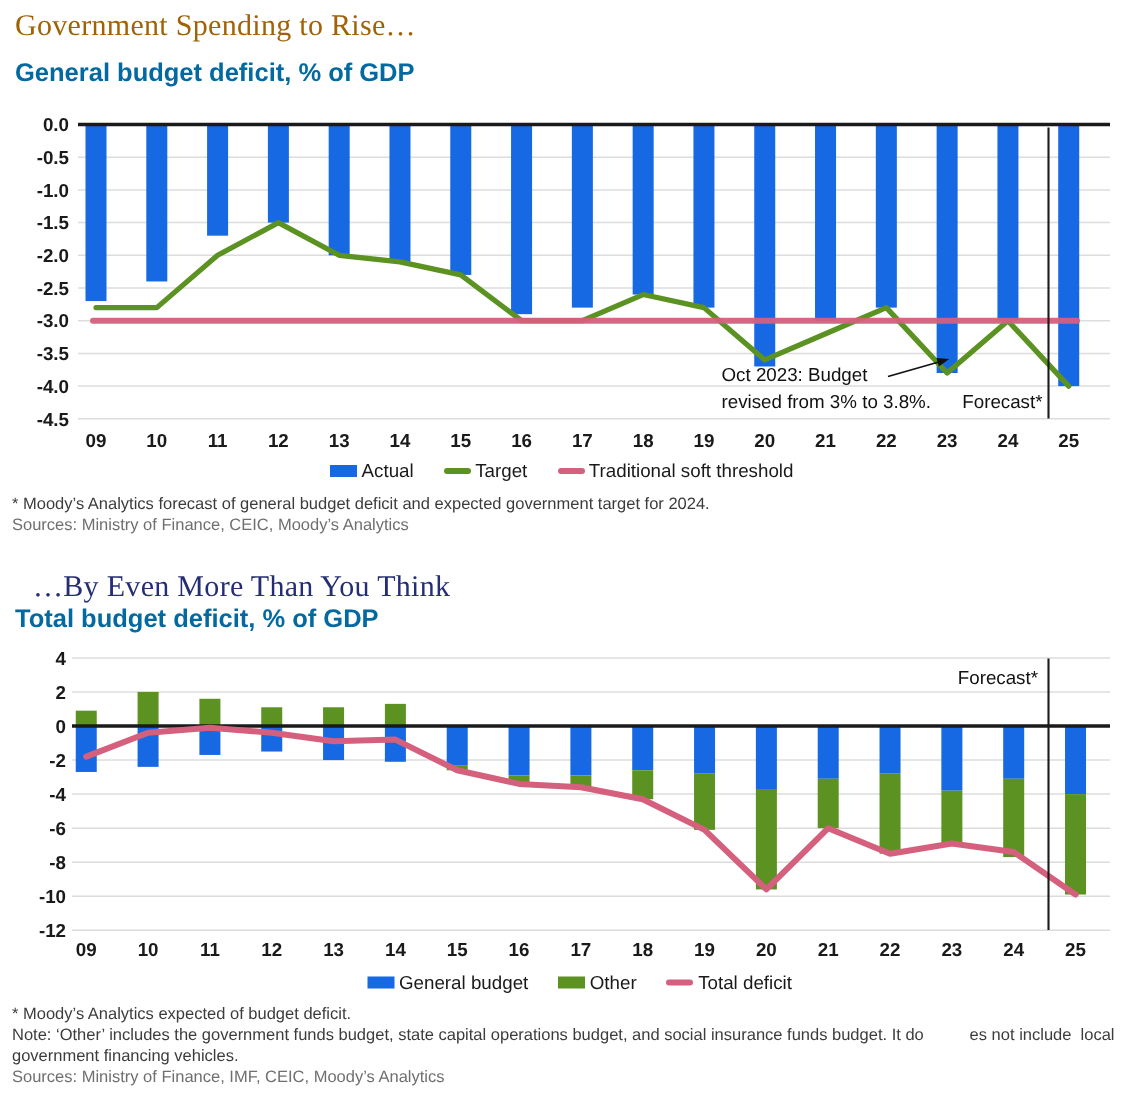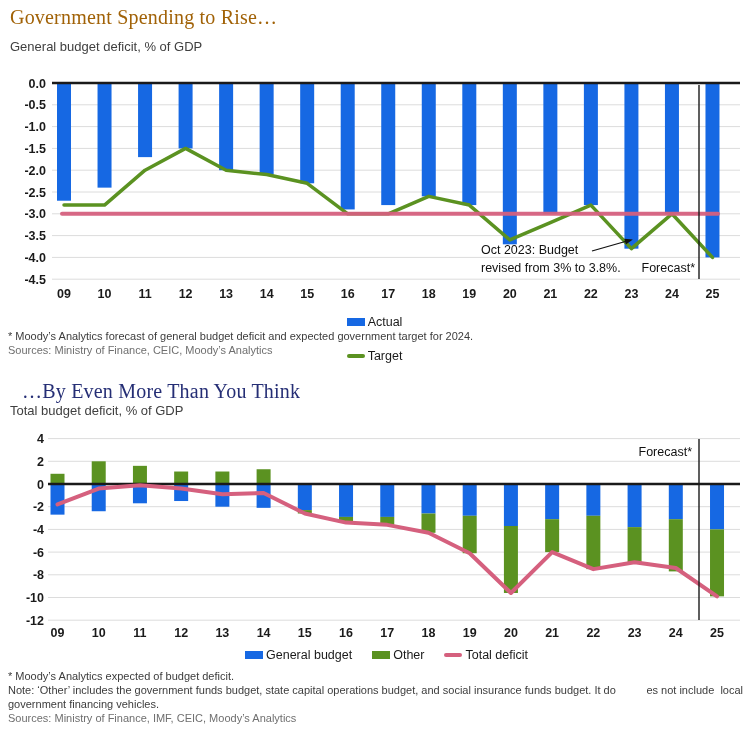--- a/index.html
+++ b/index.html
@@ -1,19 +1,19 @@
 <!DOCTYPE html>
 <html><head>
 <meta charset="utf-8">
 <style>
   html,body{margin:0;padding:0;background:#fff;}
   body{width:749px;height:735px;position:relative;font-family:"Liberation Sans",sans-serif;overflow:hidden;}
   .abs{position:absolute;}
   .chart-title{font-family:"Liberation Serif",serif;font-size:20px;font-weight:400;color:#252e75;letter-spacing:.2px;}
-  .subtitle{font-size:13px;color:#404040;}
+  .subtitle{font-size:17px;color:#0369a1;font-weight:bold;}
   .legend{display:flex;justify-content:center;align-items:center;gap:20px;font-size:12.5px;color:#1a1a1a;width:749px;}
   .legend-item{display:flex;align-items:center;gap:3px;}
   .sw-bar{display:inline-block;width:18px;height:8px;}
   .sw-line{display:inline-block;width:18px;height:4px;border-radius:2px;}
   .footnote{font-size:11px;color:#3c3c3c;line-height:14px;}
   .sources{font-size:11px;color:#6f6f6f;}
   .tick{font:700 12.5px "Liberation Sans",sans-serif;fill:#1a1a1a;}
   .lbl{font:400 12.5px "Liberation Sans",sans-serif;fill:#111;}
   svg{display:block;}
 </style>
@@ -82,28 +82,32 @@
       <text x="671.95" y="230" text-anchor="middle" class="tick">24</text>
       <text x="712.48" y="230" text-anchor="middle" class="tick">25</text>
       <line x1="699" y1="17" x2="699" y2="211" stroke="#1a1a1a" stroke-width="1.4"></line>
       <text x="695" y="204" text-anchor="end" class="lbl">Forecast*</text>
       <text x="481" y="186" class="lbl">Oct 2023: Budget</text>
       <text x="481" y="204" class="lbl">revised from 3% to 3.8%.</text>
       <line x1="592" y1="183" x2="627" y2="173" stroke="#111" stroke-width="1.2"></line>
       <polygon points="632.8,171.4 625.9,176.4 624.3,170.7" fill="#111"></polygon>
     </svg>
 
-  <div class="abs legend" style="top:315px;left:0;flex-direction:column;">
+  <div class="abs legend" style="top:307px;left:0;">
     <span class="legend-item">
       <span class="sw-bar" style="background: rgb(22, 104, 227);"></span>
       <span>Actual</span>
     </span>
     <span class="legend-item">
       <span class="sw-line" style="background: rgb(91, 146, 33);"></span>
       <span>Target</span>
+    </span>
+    <span class="legend-item">
+      <span class="sw-line" style="background: rgb(213, 96, 126);"></span>
+      <span>Traditional soft threshold</span>
     </span>
   </div>
 
   <div class="abs footnote" style="left:8px;top:329px;width:740px;">* Moody’s Analytics forecast of general budget deficit and expected government target for 2024.</div>
   <div class="abs sources" style="left:8px;top:344px;width:740px;">Sources: Ministry of Finance, CEIC, Moody’s Analytics</div>
 </section>
 
 <section>
   <h1 class="abs chart-title" style="left: 10px; top: 368px; margin: 12px; color: rgb(37, 46, 117);">…By Even More Than You Think</h1>
   <div class="abs subtitle" style="left:10px;top:403px;">Total budget deficit, % of GDP</div>

